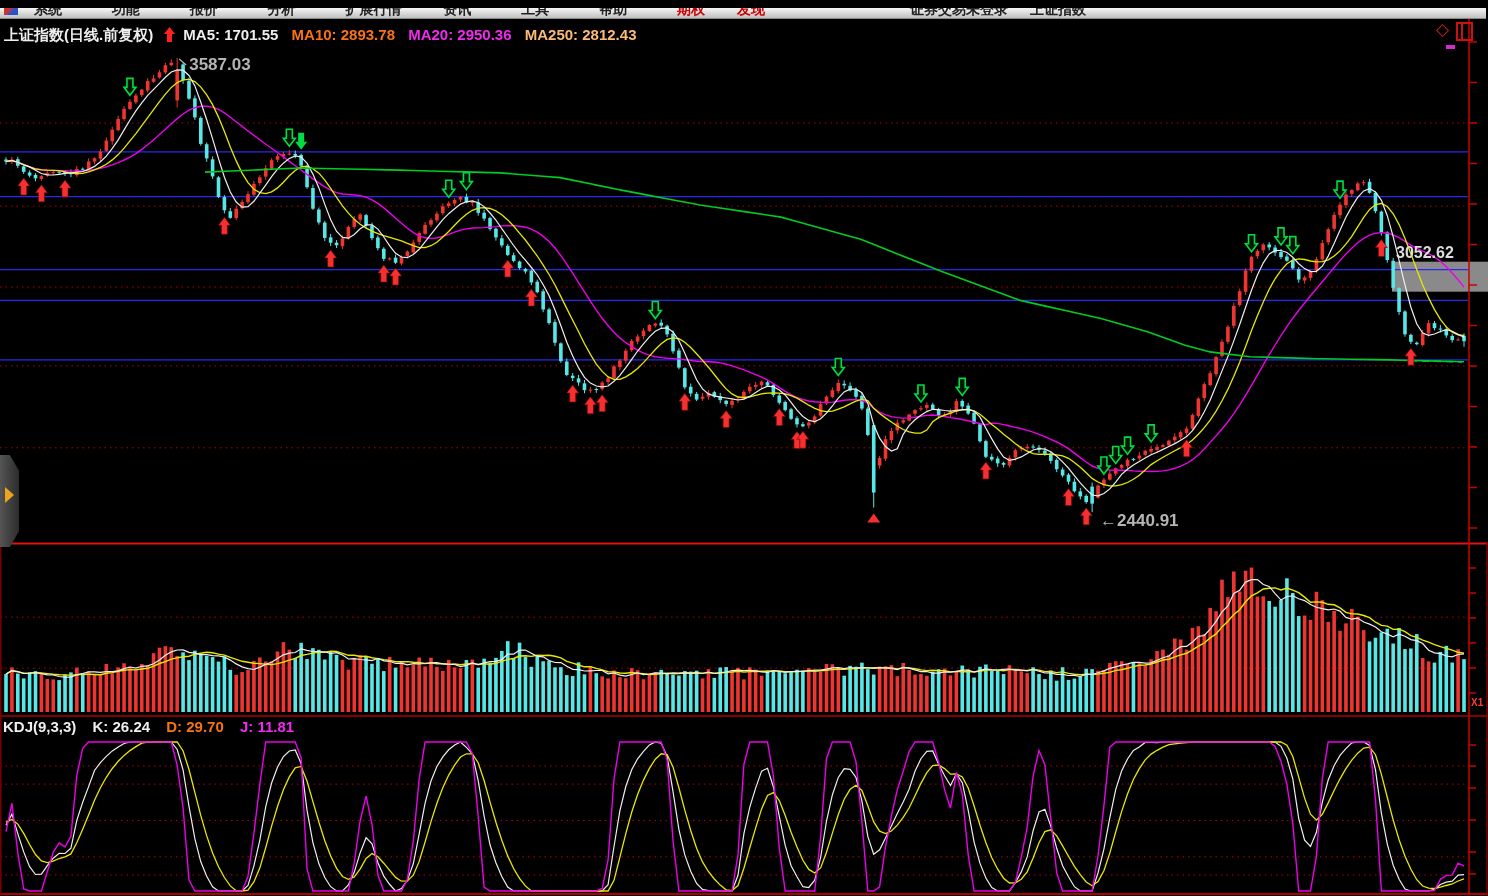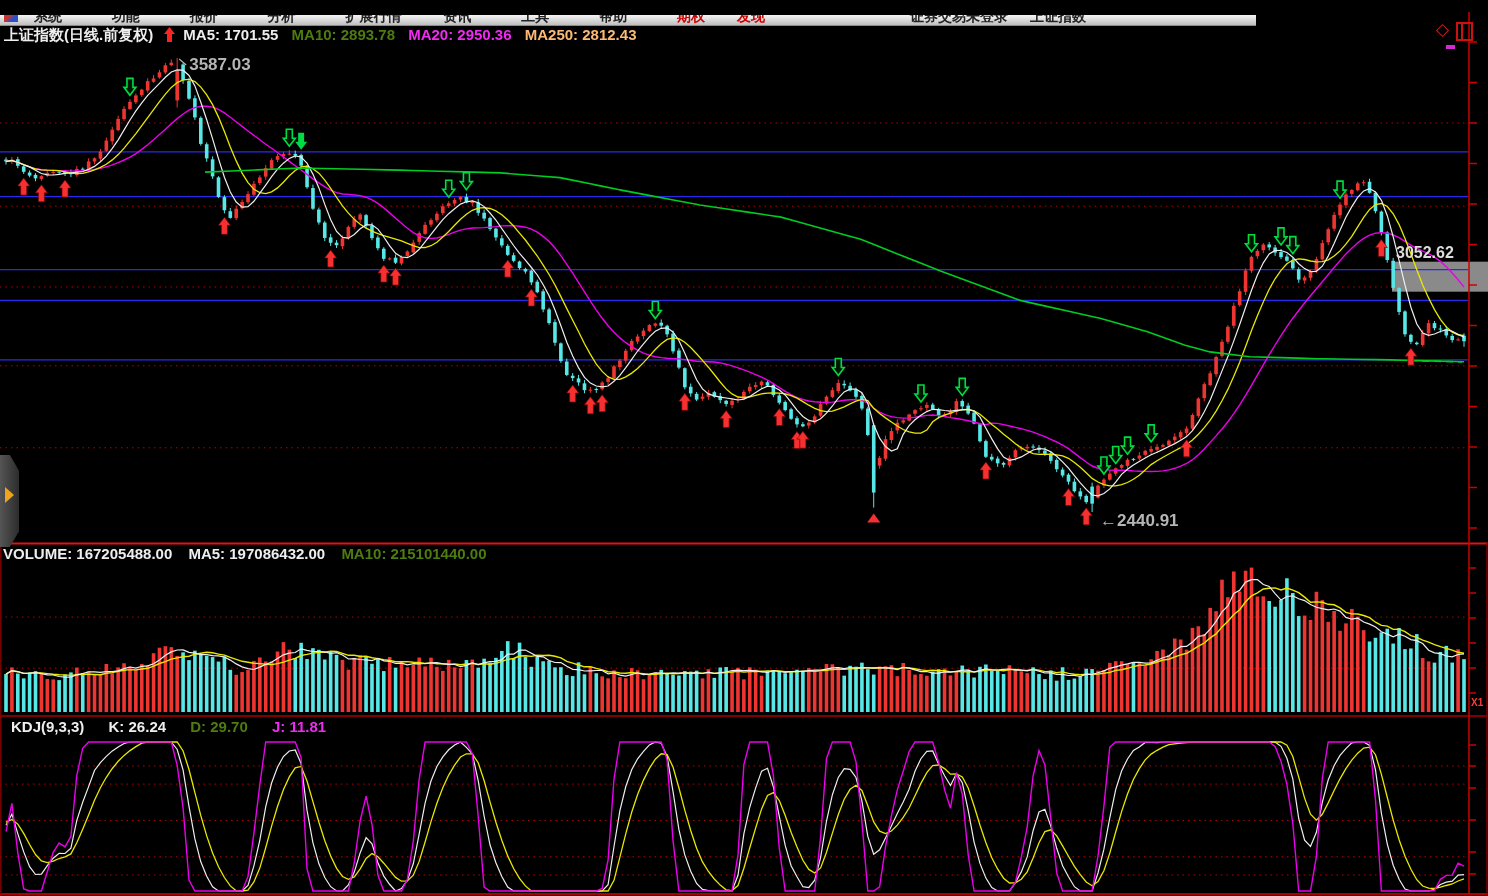--- a/index.html
+++ b/index.html
@@ -1,38 +1,38 @@
 <!DOCTYPE html>
 <html><head>
 <meta charset="utf-8">
 <style>
   html,body{margin:0;padding:0;background:#000;width:1488px;height:896px;overflow:hidden;
     font-family:"Liberation Sans","DejaVu Sans",sans-serif;}
   #stage{position:relative;width:1488px;height:896px;background:#000;}
   #chart-svg{position:absolute;left:0;top:0;}
   
-  .menubar{position:absolute;left:0;top:15px;width:1256px;height:10px;
+  .menubar{position:absolute;left:0;top:8px;width:1486px;height:10px;
     background:linear-gradient(#f6f6f6,#bfbfbf);border-bottom:1px solid #8a8a8a;overflow:hidden;z-index:30;}
   .menurow{position:absolute;left:0;top:-7px;white-space:nowrap;font-size:14px;font-weight:bold;color:#222;}
   .menurow .logo{display:inline-block;width:14px;height:9px;margin:0 12px 0 4px;
     background:linear-gradient(135deg,#c33 38%,#2a52c8 62%);vertical-align:middle;}
   .menurow span.mi{margin-right:46px;}
   .menurow span.mi-wide{margin-right:38px;}
   .menurow span.red{color:#c00;margin-right:28px;}
   .menu-right{position:absolute;top:-7px;font-size:14px;font-weight:bold;color:#222;white-space:nowrap;}
   
   .ovl{position:absolute;font-size:15px;font-weight:bold;white-space:nowrap;z-index:20;letter-spacing:0;}
   .title-row{left:4px;top:26px;color:#eee;}
   .title-row span{margin-right:9px;}
   .uparrow-ico{display:inline-block;vertical-align:-2px;margin:0 4px 0 2px;}
   .vol-row{left:3px;top:545px;color:#eee;}
   .vol-row span{margin-right:12px;}
   .kdj-row{left:3px;top:718px;color:#ddd;}
-  .kdj-row span{margin-right:12px;margin-left:8px;}
-  .yellow{color:#4d7c0f;} .magenta{color:#f02bf0;} .green{color:#fdba74;} .white{color:#eee;text-align:right;}
+  .kdj-row span{margin-right:12px;}
+  .yellow{color:#f97316;} .magenta{color:#f02bf0;} .green{color:#fdba74;} .white{color:#eee;text-align:right;}
   .x1-label{position:absolute;left:1471px;top:697px;color:#ff3b3b;font-size:10px;font-weight:bold;z-index:20;}
   
   .handle{position:absolute;left:0;top:455px;width:19px;height:92px;z-index:25;
     background:linear-gradient(90deg,#555,#2c2c2c);
     clip-path:polygon(0 0,52% 0,100% 17%,100% 83%,52% 100%,0 100%);}
   .handle .tri{position:absolute;left:5px;top:32px;width:0;height:0;
     border-left:9px solid #eea41c;border-top:8px solid transparent;border-bottom:8px solid transparent;}
   
   .icon-diamond{position:absolute;left:1436px;top:19px;color:#c22;font-size:17px;font-weight:bold;z-index:20;}
   .icon-window{position:absolute;left:1456px;top:22px;width:13px;height:15px;border:2px solid #c11;z-index:20;}
@@ -934,25 +934,20 @@
   <div class="ovl title-row">
     <span class="white">上证指数(日线.前复权)</span><svg class="uparrow-ico" width="11" height="15">
         <path d="M5.5 0 L11 7 L8 7 L8 15 L3 15 L3 7 L0 7 Z" fill="#f22"></path>
       </svg>
     <span class="white">MA5: 1701.55</span>
     <span class="yellow">MA10: 2893.78</span>
     <span class="magenta">MA20: 2950.36</span>
     <span class="green">MA250: 2812.43</span>
   </div>
 
-  <div class="ovl vol-row">
-    <span class="white">VOLUME: 167205488.00</span>
-    <span class="white">MA5: 197086432.00</span>
-    <span class="yellow">MA10: 215101440.00</span>
-  </div>
 
   <div class="ovl kdj-row">
     <span class="white">KDJ(9,3,3)</span>
     <span class="white">K: 26.24</span>
     <span class="yellow">D: 29.70</span>
     <span class="magenta">J: 11.81</span>
   </div>
 
   <div class="x1-label">X1</div>
 

